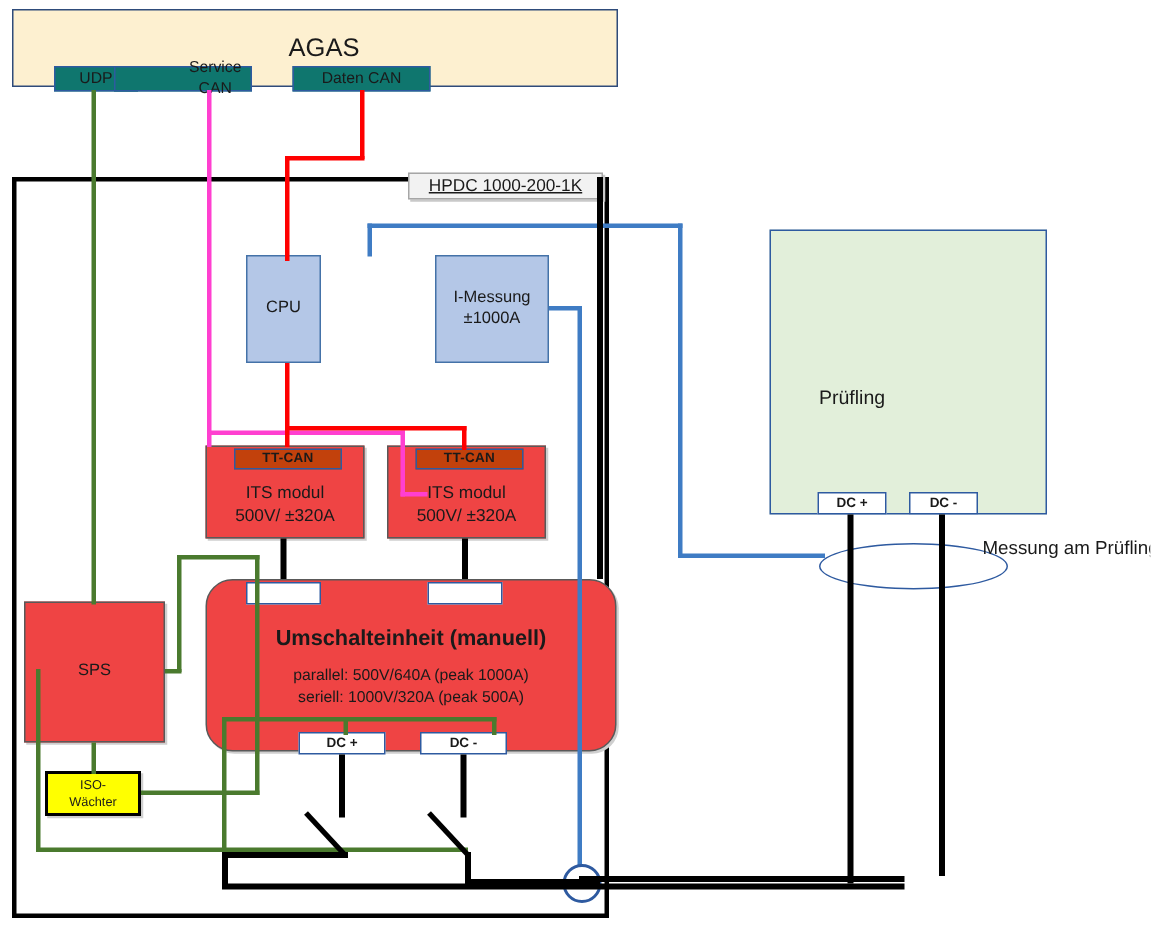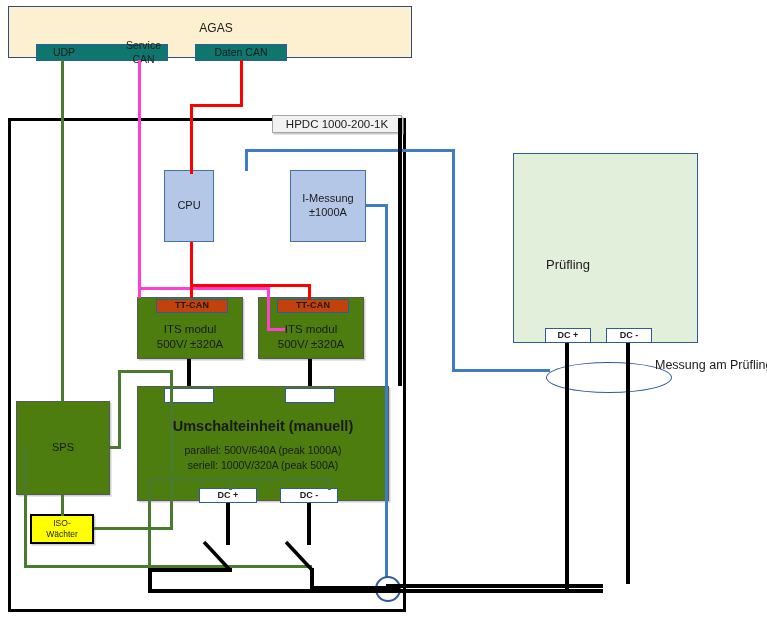--- a/index.html
+++ b/index.html
@@ -4,33 +4,33 @@
 <style>
   html,body{margin:0;padding:0;background:#fff;}
   body{font-family:"Liberation Sans",sans-serif;}
   #canvas{position:relative;width:767px;height:624px;background:#fff;overflow:hidden;}
 
   
   .box{position:absolute;box-sizing:border-box;display:flex;align-items:center;
        justify-content:center;text-align:center;line-height:1.25;}
 
   .agas{background:#fdf0d0;border:1.5px solid #2e4b7a;}
-  .agas-title{position:absolute;left:0;right:0;top:14px;font-size:12px;color:#1a1a1a;
+  .agas-title{position:absolute;left:0;right:0;top:14px;font-size:17px;color:#1a1a1a;
               text-align:center;margin-left:12px;}
 
   .port{background:#0f766e;border:1.5px solid #2e5aa0;font-size:10.5px;color:#1a1a1a;}
 
   .frame{border:3.5px solid #000;background:transparent;}
 
   .hpdc-label{background:#f2f2f2;border:1.5px solid #a6a6a6;font-size:11.5px;color:#1a1a1a;
-              box-shadow:1.5px 1.5px 0 #c9c9c9;}
+              box-shadow:1.5px 1.5px 0 #c9c9c9;text-decoration:underline;}
 
   .blueblk{background:#b4c7e7;border:1.5px solid #4472a8;font-size:11px;color:#1a1a1a;}
 
-  .graybox{background:#4d7c0f;border:1.5px solid #595959;font-size:11.5px;color:#1a1a1a;
+  .graybox{background:#ef4444;border:1.5px solid #595959;font-size:11.5px;color:#1a1a1a;
            box-shadow:1.5px 1.5px 0 #cfcfcf;}
 
   .ttcan{background:#c2410c;border:1.5px solid #2e5aa0;font-size:9px;font-weight:bold;
          color:#1a1a1a;letter-spacing:.2px;}
 
   .dcterm{background:#fff;border:1.5px solid #2e5aa0;font-size:9px;font-weight:bold;color:#1a1a1a;}
   .dcblank{background:#fff;border:1.5px solid #2e5aa0;}
 
   .iso{background:#ffff00;border:2px solid #000;font-size:8.5px;color:#1a1a1a;
        box-shadow:1.5px 1.5px 0 #cfcfcf;}
@@ -104,21 +104,21 @@
     <span style="position:absolute;top:24px;">ITS modul</span>
     <span style="position:absolute;top:39px;">500V/ ±320A</span>
   </div>
   <div class="box ttcan" style="left:277px;top:299px;width:72px;height:14px;">
     <span>TT-CAN</span>
   </div>
 
   <div class="w black" style="left:187px;top:359px;width:4px;height:27px;"></div>
   <div class="w black" style="left:308px;top:359px;width:4px;height:27px;"></div>
 
-  <div class="box graybox" style="left:137px;top:386px;width:252px;height:115px;">
+  <div class="box graybox" style="left:137px;top:386px;width:274px;height:115px;border-radius:18px;">
     <div class="umsch-title">Umschalteinheit (manuell)</div>
     <div class="umsch-sub">parallel: 500V/640A (peak 1000A)</div>
     <div class="umsch-sub" style="top:71px;">seriell: 1000V/320A (peak 500A)</div>
   </div>
   <div class="box dcblank" style="left:164px;top:388px;width:50px;height:15px;"></div>
   <div class="box dcblank" style="left:285px;top:388px;width:50px;height:15px;"></div>
 
   <div class="box dcterm" style="left:199px;top:488px;width:58px;height:15px;">
     <span>DC +</span>
   </div>

